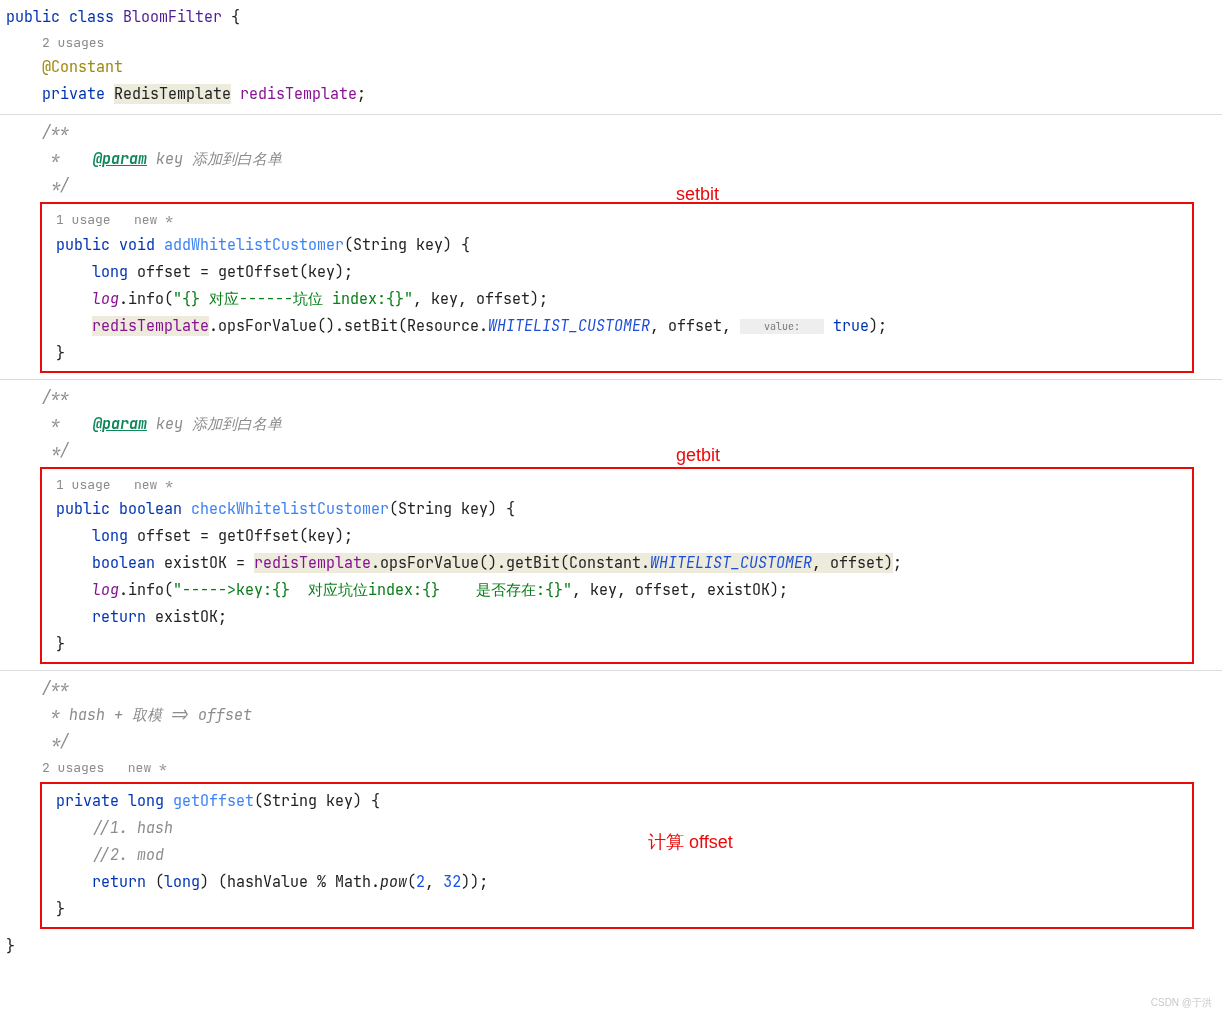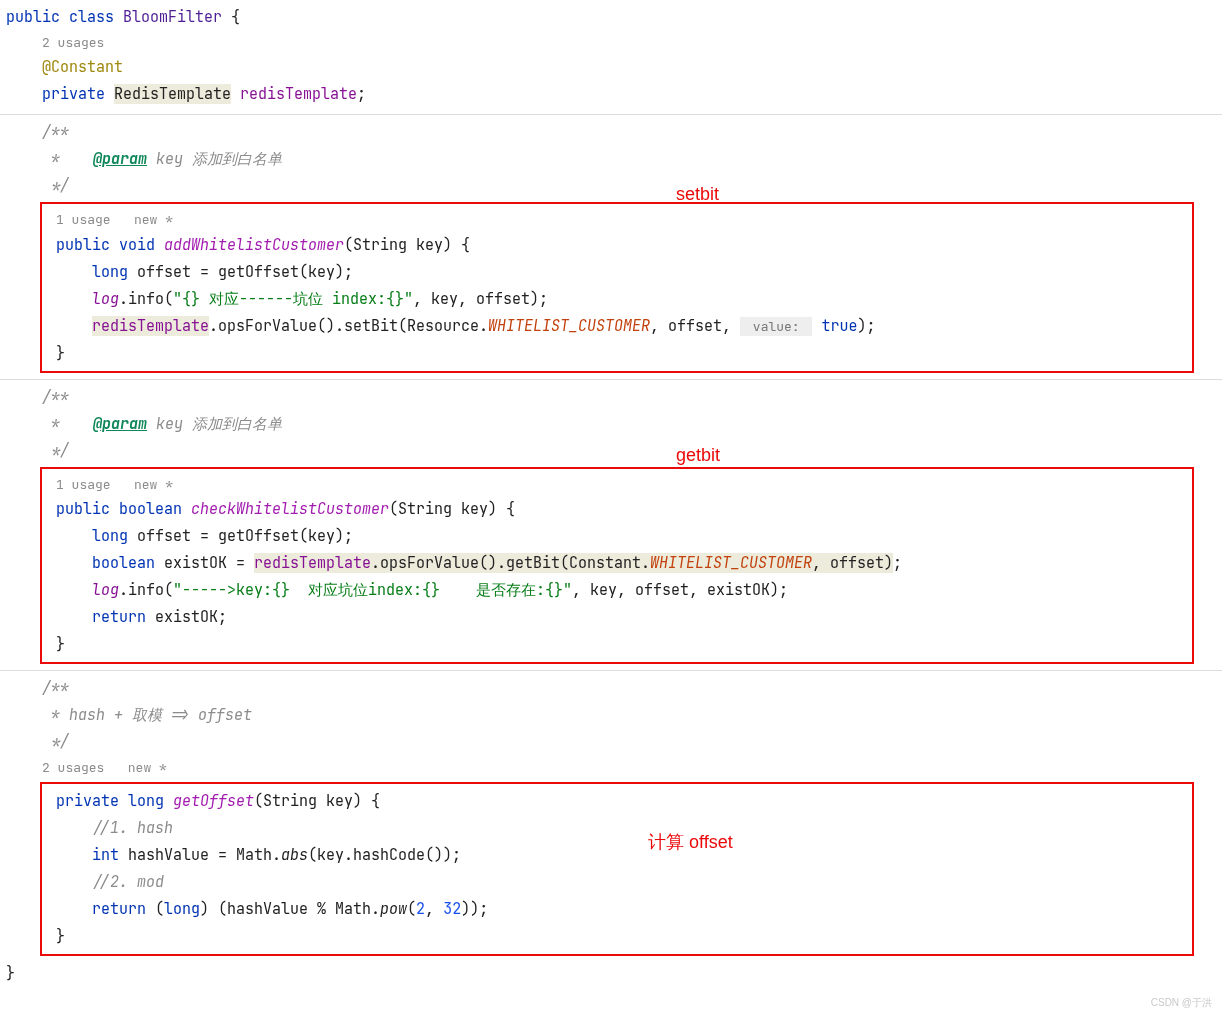--- a/index.html
+++ b/index.html
@@ -12,30 +12,30 @@
       width: 1222px;
       padding: 4px 6px 10px 6px;
     }
     .kw { color: #0033b3; }
     .cls { color: #4c1d95; }
     .ann { color: #9E880D; }
     .comment { color: #8C8C8C; font-style: italic; }
     .doctag { color: #0E8759; font-style: italic; font-weight: bold; text-decoration: underline; margin-left: 24px; }
     .field-purple { color: #871094; }
     .field-italic { color: #871094; font-style: italic; }
-    .method-def { color: #a21caf; font-style: italic; }
+    .method-def { color: #3b82f6; }
     .string { color: #067D17; }
-    .const { color: #c2410c; font-style: italic; }
+    .const { color: #1d4ed8; font-style: italic; }
     .num { color: #1750EB; }
     .hint { color: #8C8C8C; font-size: 13px; font-style: normal; }
     .hint-inline {
       background: #eeeeee;
       color: #787878;
-      font-size: 13px;
-      padding: 1px 5px;
+      font-size: 10px;
+      padding: 1px 18px;
       border-radius: 1px;
       font-style: normal;
       vertical-align: middle;
     }
     .hl { background: #edebdc; }
 
     .indent1 { padding-left: 36px; }
     .line { white-space: pre; }
 
     .sep {
@@ -122,21 +122,20 @@
 <div class="block">
   <div class="line indent1 comment">/**</div>
   <div class="line indent1 comment"> * hash + 取模 =&gt; offset</div>
   <div class="line indent1 comment"> */</div>
   <div class="line indent1 hint">2 usages   new *</div>
 
   <div class="redbox">
     <div class="label-red" style="top:42px; left:606px;">计算 offset</div>
     <div class="line inside1"><span class="kw">private</span> <span class="kw">long</span> <span class="method-def">getOffset</span><span>(String key) {</span></div>
     <div class="line inside2 comment">//1. hash</div>
-    <div class="line inside2"><span class="kw">int</span><span> hashValue = Math.</span><span style="font-style:italic">abs</span><span>(key.hashCode());</span></div>
     <div class="line inside2 comment">//2. mod</div>
     <div class="line inside2"><span class="kw">return</span><span> (</span><span class="kw">long</span><span>) (hashValue % Math.</span><span style="font-style:italic">pow</span><span>(</span><span class="num">2</span><span>, </span><span class="num">32</span><span>));</span></div>
     <div class="line inside1">}</div>
   </div>
 </div>
 
 <div class="line">}</div>
 
 <div class="watermark">CSDN @于洪</div>
 

